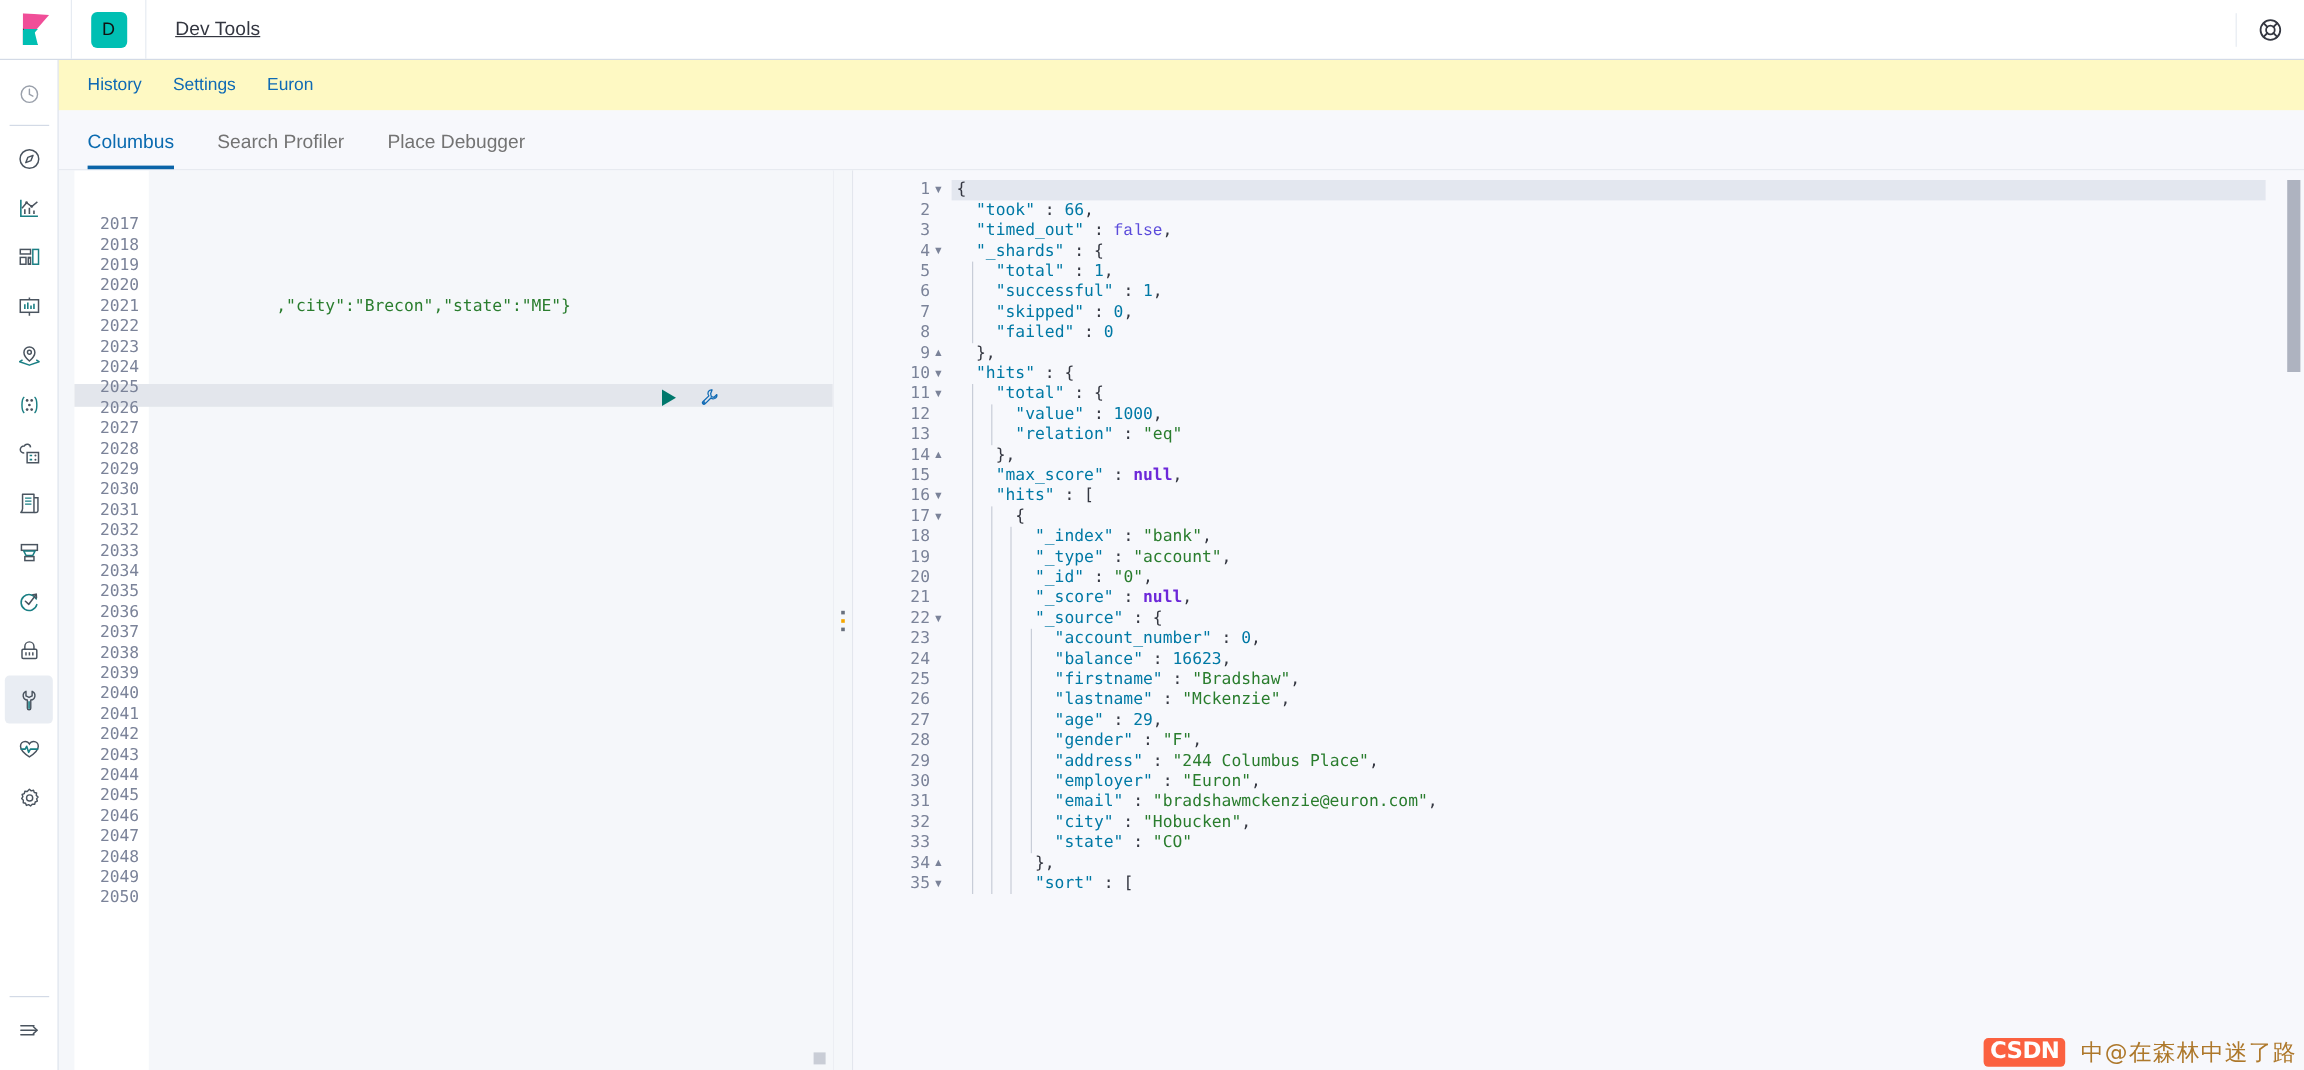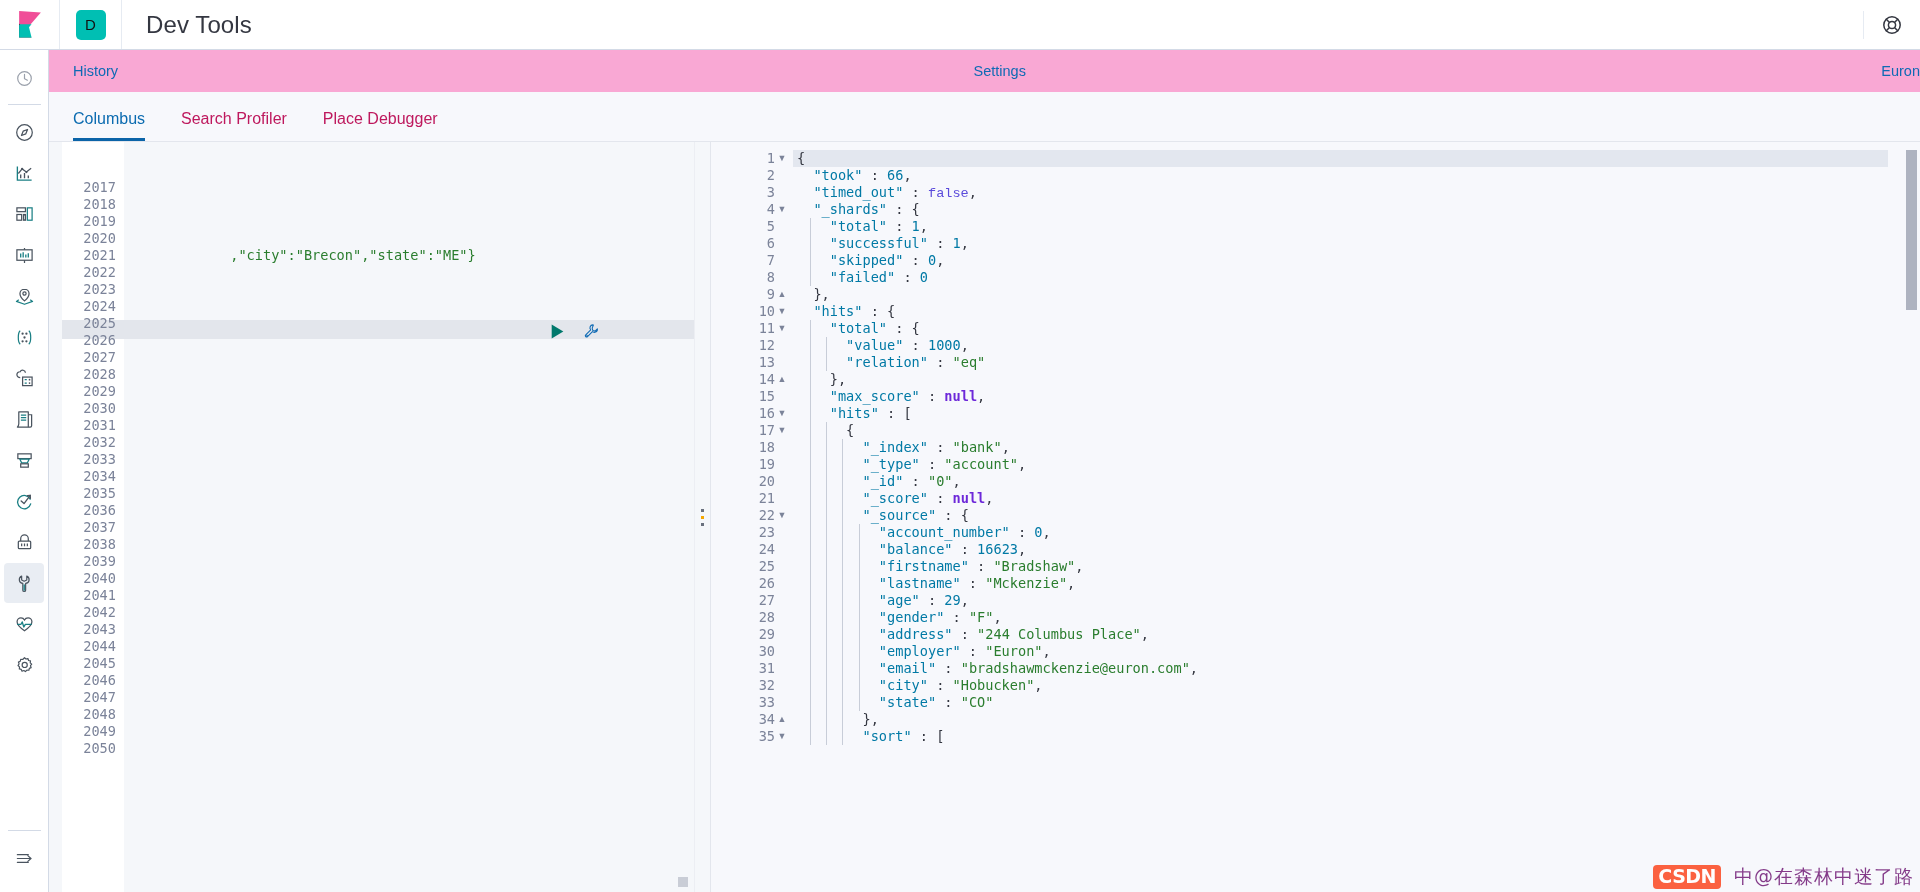--- a/index.html
+++ b/index.html
@@ -33,22 +33,23 @@
   }
   .space-badge {
     width: 30px; height: 30px; border-radius: 5px;
     background: #00bfb3; color: #111;
     font-size: 15px; font-weight: 400;
     display: flex; align-items: center; justify-content: center;
     font-family: "Liberation Sans", sans-serif;
   }
   .app-title {
     margin-left: 24px;
-    font-size: 24px; color: #343741; font-weight: 400;
+    font-size: 16px; color: #343741; font-weight: 400;
     letter-spacing: .1px;
+    text-decoration: underline;
   }
   .header-right {
     margin-left: auto; height: 49px;
     display: flex; align-items: center;
   }
   .header-sep { width: 1px; height: 28px; background: #e6ebf2; }
   .help-btn {
     width: 56px; height: 49px;
     display: flex; align-items: center; justify-content: center;
   }
@@ -76,34 +77,33 @@
 
   
   .app-pane {
     position: absolute; top: 50px; left: 49px;
     width: 1871px; height: 842px;
     background: #f7f8fc;
   }
   .menu-bar {
     height: 42px; padding-left: 24px;
     display: flex; align-items: center; gap: 26px;
-    background: #f9a8d4;
-    justify-content: space-between;
+    background: #fef9c3;
   }
   .menu-link {
     font-size: 14.5px; color: #0f6ab4;
   }
   .tabs-bar {
     height: 50px; padding-left: 24px;
     display: flex; align-items: flex-end; gap: 36px;
     background: #f7f8fc;
     border-bottom: 1px solid #e3e6ed;
   }
   .tab {
-    font-size: 16px; color: #be185d;
+    font-size: 16px; color: #737373;
     padding-bottom: 11px;
     border-bottom: 3px solid transparent;
     line-height: 1;
   }
   .tab.active {
     color: #0b6bb0;
     border-bottom-color: #0b64a8;
   }
 
   
@@ -260,21 +260,21 @@
     font-size: 19px; font-weight: bold;
     color: #fff;
     background: #fc5531;
     padding: 0 5px 2px 5px;
     border-radius: 4px;
     letter-spacing: -.5px;
     opacity: .92;
   }
   .wm-cn {
     font-family: "DejaVu Sans", sans-serif;
-    font-size: 19px; color: #701a75;
+    font-size: 19px; color: #a16207;
     opacity: .85;
     letter-spacing: 1px;
   }
 </style>
 </head>
 <body>
 
 <div id="app">
 
   <div class="header">

